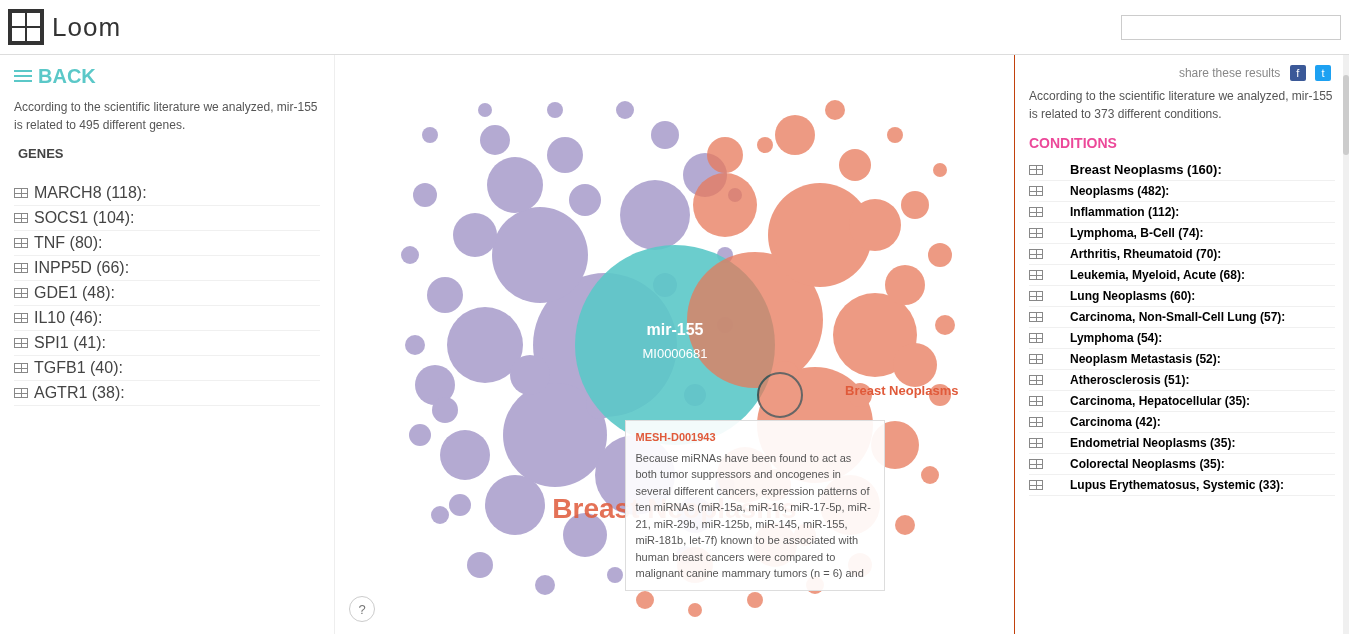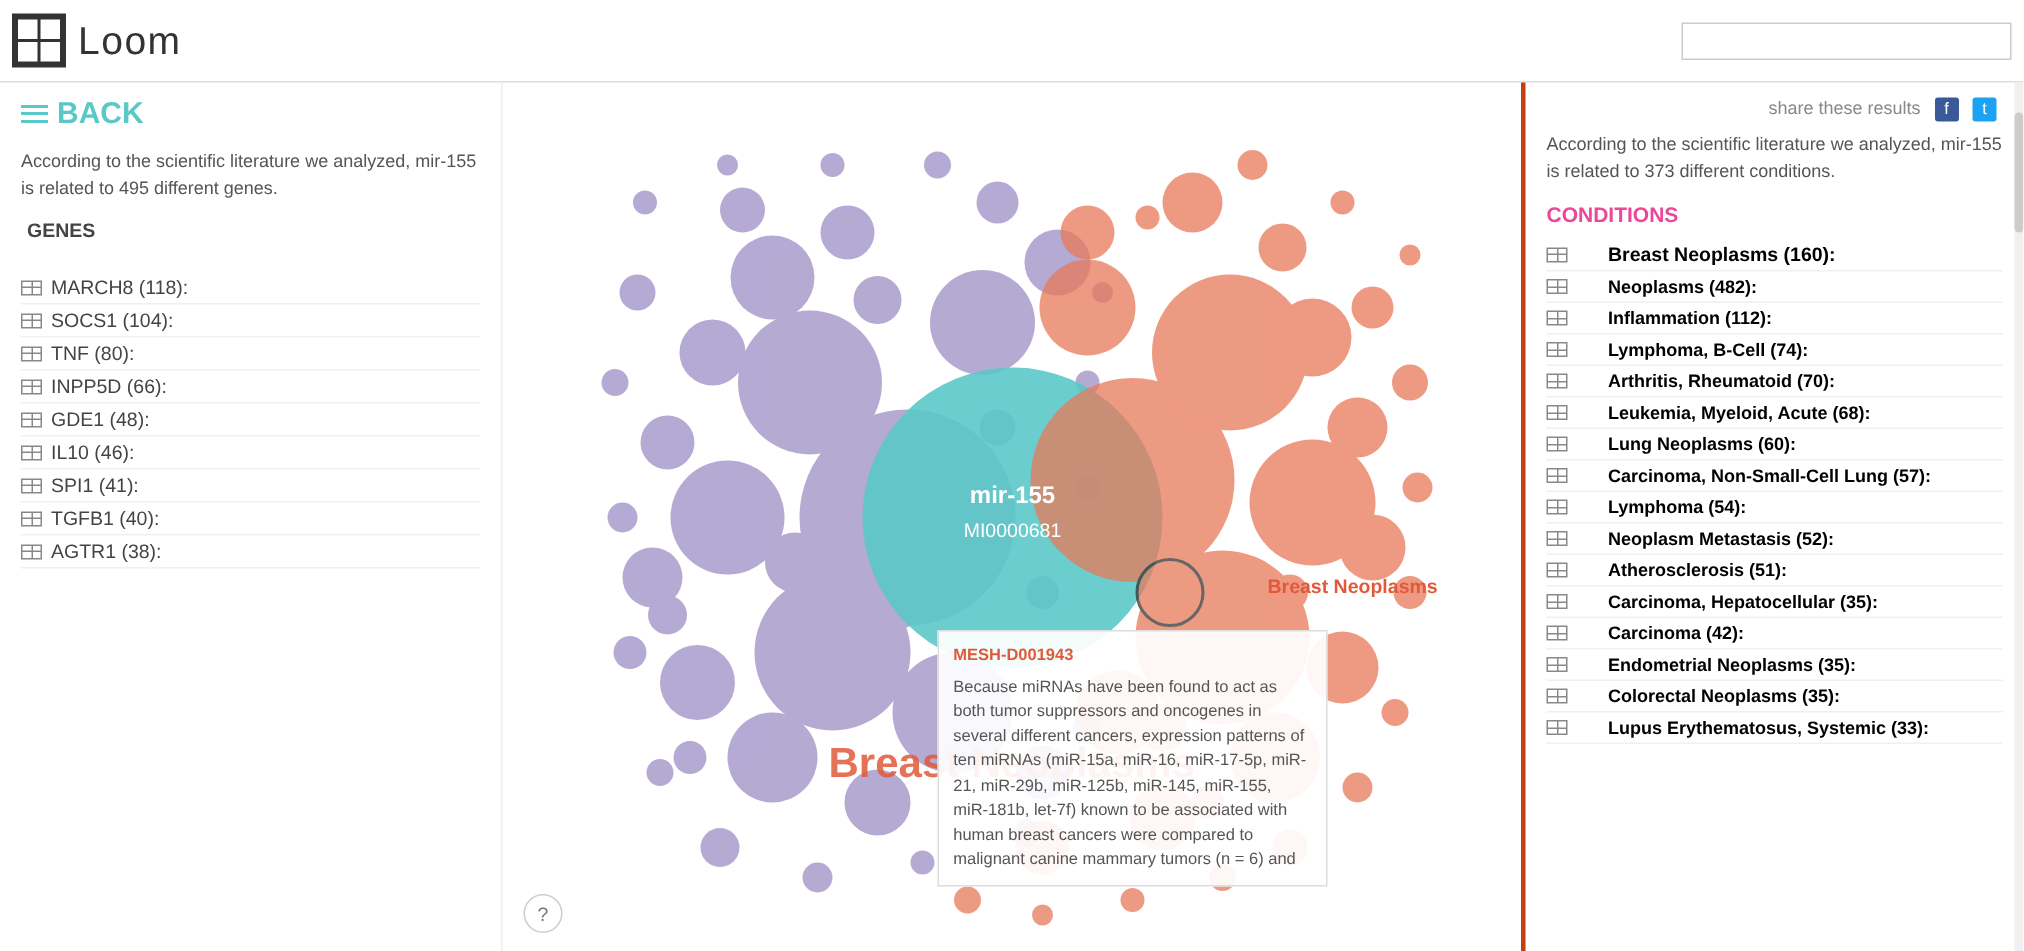--- a/index.html
+++ b/index.html
@@ -87,21 +87,21 @@
       font-weight: bold;
       color: #444;
       margin-bottom: 20px;
       padding-left: 4px;
     }
     .gene-item {
       display: flex;
       align-items: center;
       gap: 6px;
       padding: 3px 0;
-      font-size: 13px;
+      font-size: 16px;
       color: #444;
       border-bottom: 1px solid #f0f0f0;
       cursor: pointer;
     }
     .gene-icon {
       width: 14px;
       height: 10px;
       display: inline-grid;
       grid-template-columns: 1fr 1fr;
       gap: 1px;
@@ -126,21 +126,21 @@
       position: relative;
       width: 580px;
       height: 580px;
     }
 
     
     #right-panel {
       width: 335px;
       min-width: 335px;
       padding: 10px 14px;
-      border-left: 3px solid #c2410c;
+      border-left: 1px solid #c2410c;
       overflow-y: auto;
       position: relative;
     }
     #share-line {
       text-align: right;
       font-size: 12px;
       color: #888;
       margin-bottom: 6px;
     }
     #share-line span { margin-right: 4px; }

